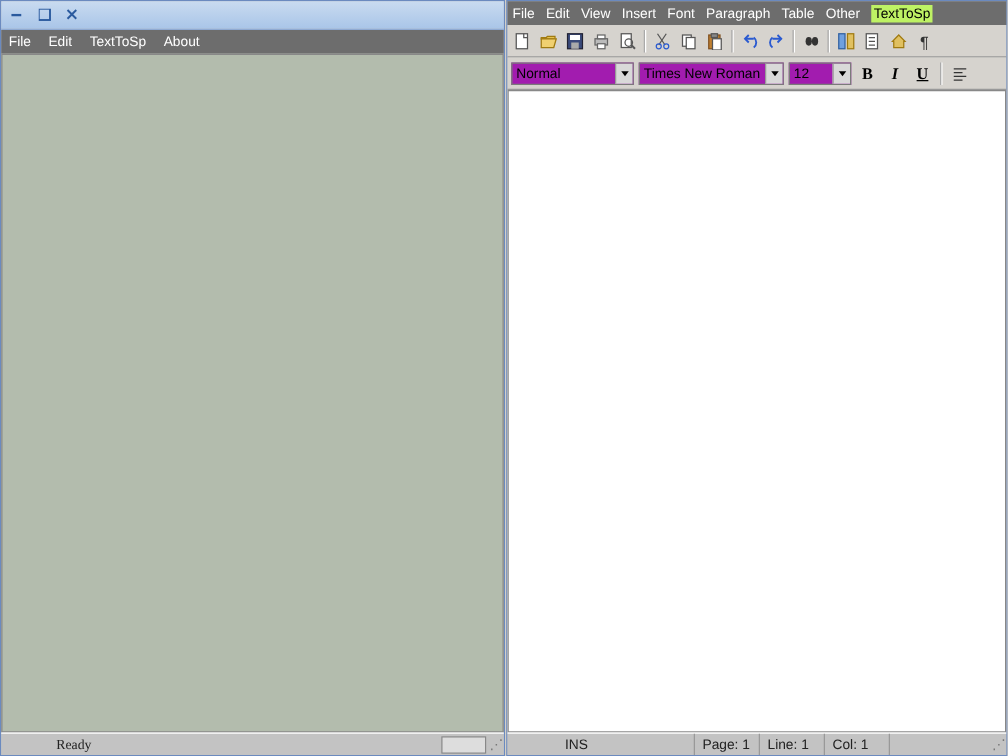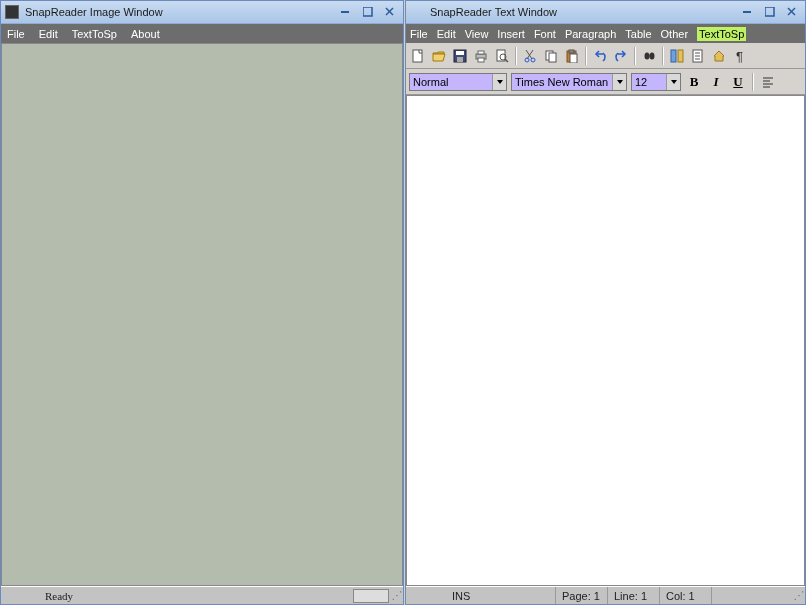--- a/index.html
+++ b/index.html
@@ -14,42 +14,38 @@
   .win-controls { display: flex; gap: 4px; align-items: center; }
   .wc-btn { width: 18px; height: 15px; display: flex; align-items: center; justify-content: center; font-size: 11px; color: #2a5a9e; cursor: default; }
   .menubar { height: 19px; background: #6d6d6d; display: flex; align-items: center; padding: 0 6px; color: #fff; font-size: 11px; gap: 14px; }
   .menu-item { cursor: default; white-space: nowrap; }
   .menubar-r { height: 19px; background: #6d6d6d; display: flex; align-items: center; padding: 0 4px; color: #fff; font-size: 11px; gap: 9px; overflow: hidden; }
   .menu-last { background: #bef264; color: #000; padding: 1px 2px; }
   .toolbar { height: 26px; background: #d6d3ce; border-bottom: 1px solid #999; display: flex; align-items: center; padding: 0 3px; gap: 3px; }
   .tb-btn { width: 18px; height: 18px; display: flex; align-items: center; justify-content: center; border: 1px solid transparent; }
   .tb-sep { width: 2px; height: 18px; border-left: 1px solid #aaa; border-right: 1px solid #fff; margin: 0 1px; }
   .format-bar { height: 26px; background: #d6d3ce; border-bottom: 1px solid #999; display: flex; align-items: center; padding: 0 3px; gap: 4px; }
-  .combo { height: 18px; background: #c4b5fd; border: 1px solid #7a7a7a; display: flex; align-items: center; font-size: 11px; font-family: "Times New Roman", serif; padding-left: 3px; position: relative; }
+  .combo { height: 18px; background: #a21caf; border: 1px solid #7a7a7a; display: flex; align-items: center; font-size: 11px; font-family: "Times New Roman", serif; padding-left: 3px; position: relative; }
   .combo-arrow { width: 14px; height: 16px; background: #d9d9d9; border-left: 1px solid #999; position: absolute; right: 0; top: 0; display: flex; align-items: center; justify-content: center; }
   .combo-arrow::after { content: ""; border-left: 3px solid transparent; border-right: 3px solid transparent; border-top: 4px solid #000; }
   .fmt-btn { width: 18px; height: 18px; display: flex; align-items: center; justify-content: center; font-family: "Times New Roman", serif; font-size: 13px; font-weight: bold; border: 1px solid transparent; }
   .content-left { flex: 1; background: #b3bcad; border: 1px solid #888; margin: 0; }
   .content-right { flex: 1; background: #fff; border: 1px solid #888; margin: 0; }
   .statusbar { height: 18px; background: #c3c3c3; border-top: 1px solid #fff; display: flex; align-items: center; font-size: 11px; color: #222; padding-left: 40px; }
   .status-cell { padding: 0 6px; border-right: 1px solid #999; height: 100%; display: flex; align-items: center; text-align: center; }
   .status-left-main { flex: 1; padding-left: 4px; font-family: "MS Serif", serif; }
   .status-box { width: 36px; height: 14px; border: 1px solid #888; background: #ddd; margin-right: 2px; }
   .status-grip { width: 12px; display: flex; align-items: center; justify-content: center; color: #777; }
   svg { display: block; }
 </style>
 </head>
 <body>
 
 <div class="win win-left">
   <div class="titlebar">
-    <div class="titlebar-left">
-      <div class="app-icon"></div>
-      <span class="title-text">SnapReader Image Window</span>
-    </div>
     <div class="win-controls">
       <div class="wc-btn">
           <svg width="10" height="3">
             <rect width="8" height="2" fill="#2a5a9e"></rect>
           </svg>
         </div>
       <div class="wc-btn">
           <svg width="10" height="10">
             <rect x="0" y="0" width="9" height="9" fill="none" stroke="#2a5a9e" stroke-width="1.5"></rect>
           </svg>
@@ -70,43 +66,20 @@
   </div>
   <div class="content-left"></div>
   <div class="statusbar">
     <span class="status-left-main">Ready</span>
     <div class="status-box"></div>
     <div class="status-grip">⋰</div>
   </div>
 </div>
 
 <div class="win win-right">
-  <div class="titlebar">
-    <div class="titlebar-left">
-      <span class="title-text" style="padding-left:20px">SnapReader Text Window</span>
-    </div>
-    <div class="win-controls">
-      <div class="wc-btn">
-          <svg width="10" height="3">
-            <rect width="8" height="2" fill="#2a5a9e"></rect>
-          </svg>
-        </div>
-      <div class="wc-btn">
-          <svg width="10" height="10">
-            <rect x="0" y="0" width="9" height="9" fill="none" stroke="#2a5a9e" stroke-width="1.5"></rect>
-          </svg>
-        </div>
-      <div class="wc-btn">
-          <svg width="10" height="10">
-            <line x1="1" y1="1" x2="8" y2="8" stroke="#2a5a9e" stroke-width="1.5"></line>
-            <line x1="8" y1="1" x2="1" y2="8" stroke="#2a5a9e" stroke-width="1.5"></line>
-          </svg>
-        </div>
-    </div>
-  </div>
   <div class="menubar-r">
     <span class="menu-item">File</span>
     <span class="menu-item">Edit</span>
     <span class="menu-item">View</span>
     <span class="menu-item">Insert</span>
     <span class="menu-item">Font</span>
     <span class="menu-item">Paragraph</span>
     <span class="menu-item">Table</span>
     <span class="menu-item">Other</span>
     <span class="menu-item menu-last">TextToSp</span>

